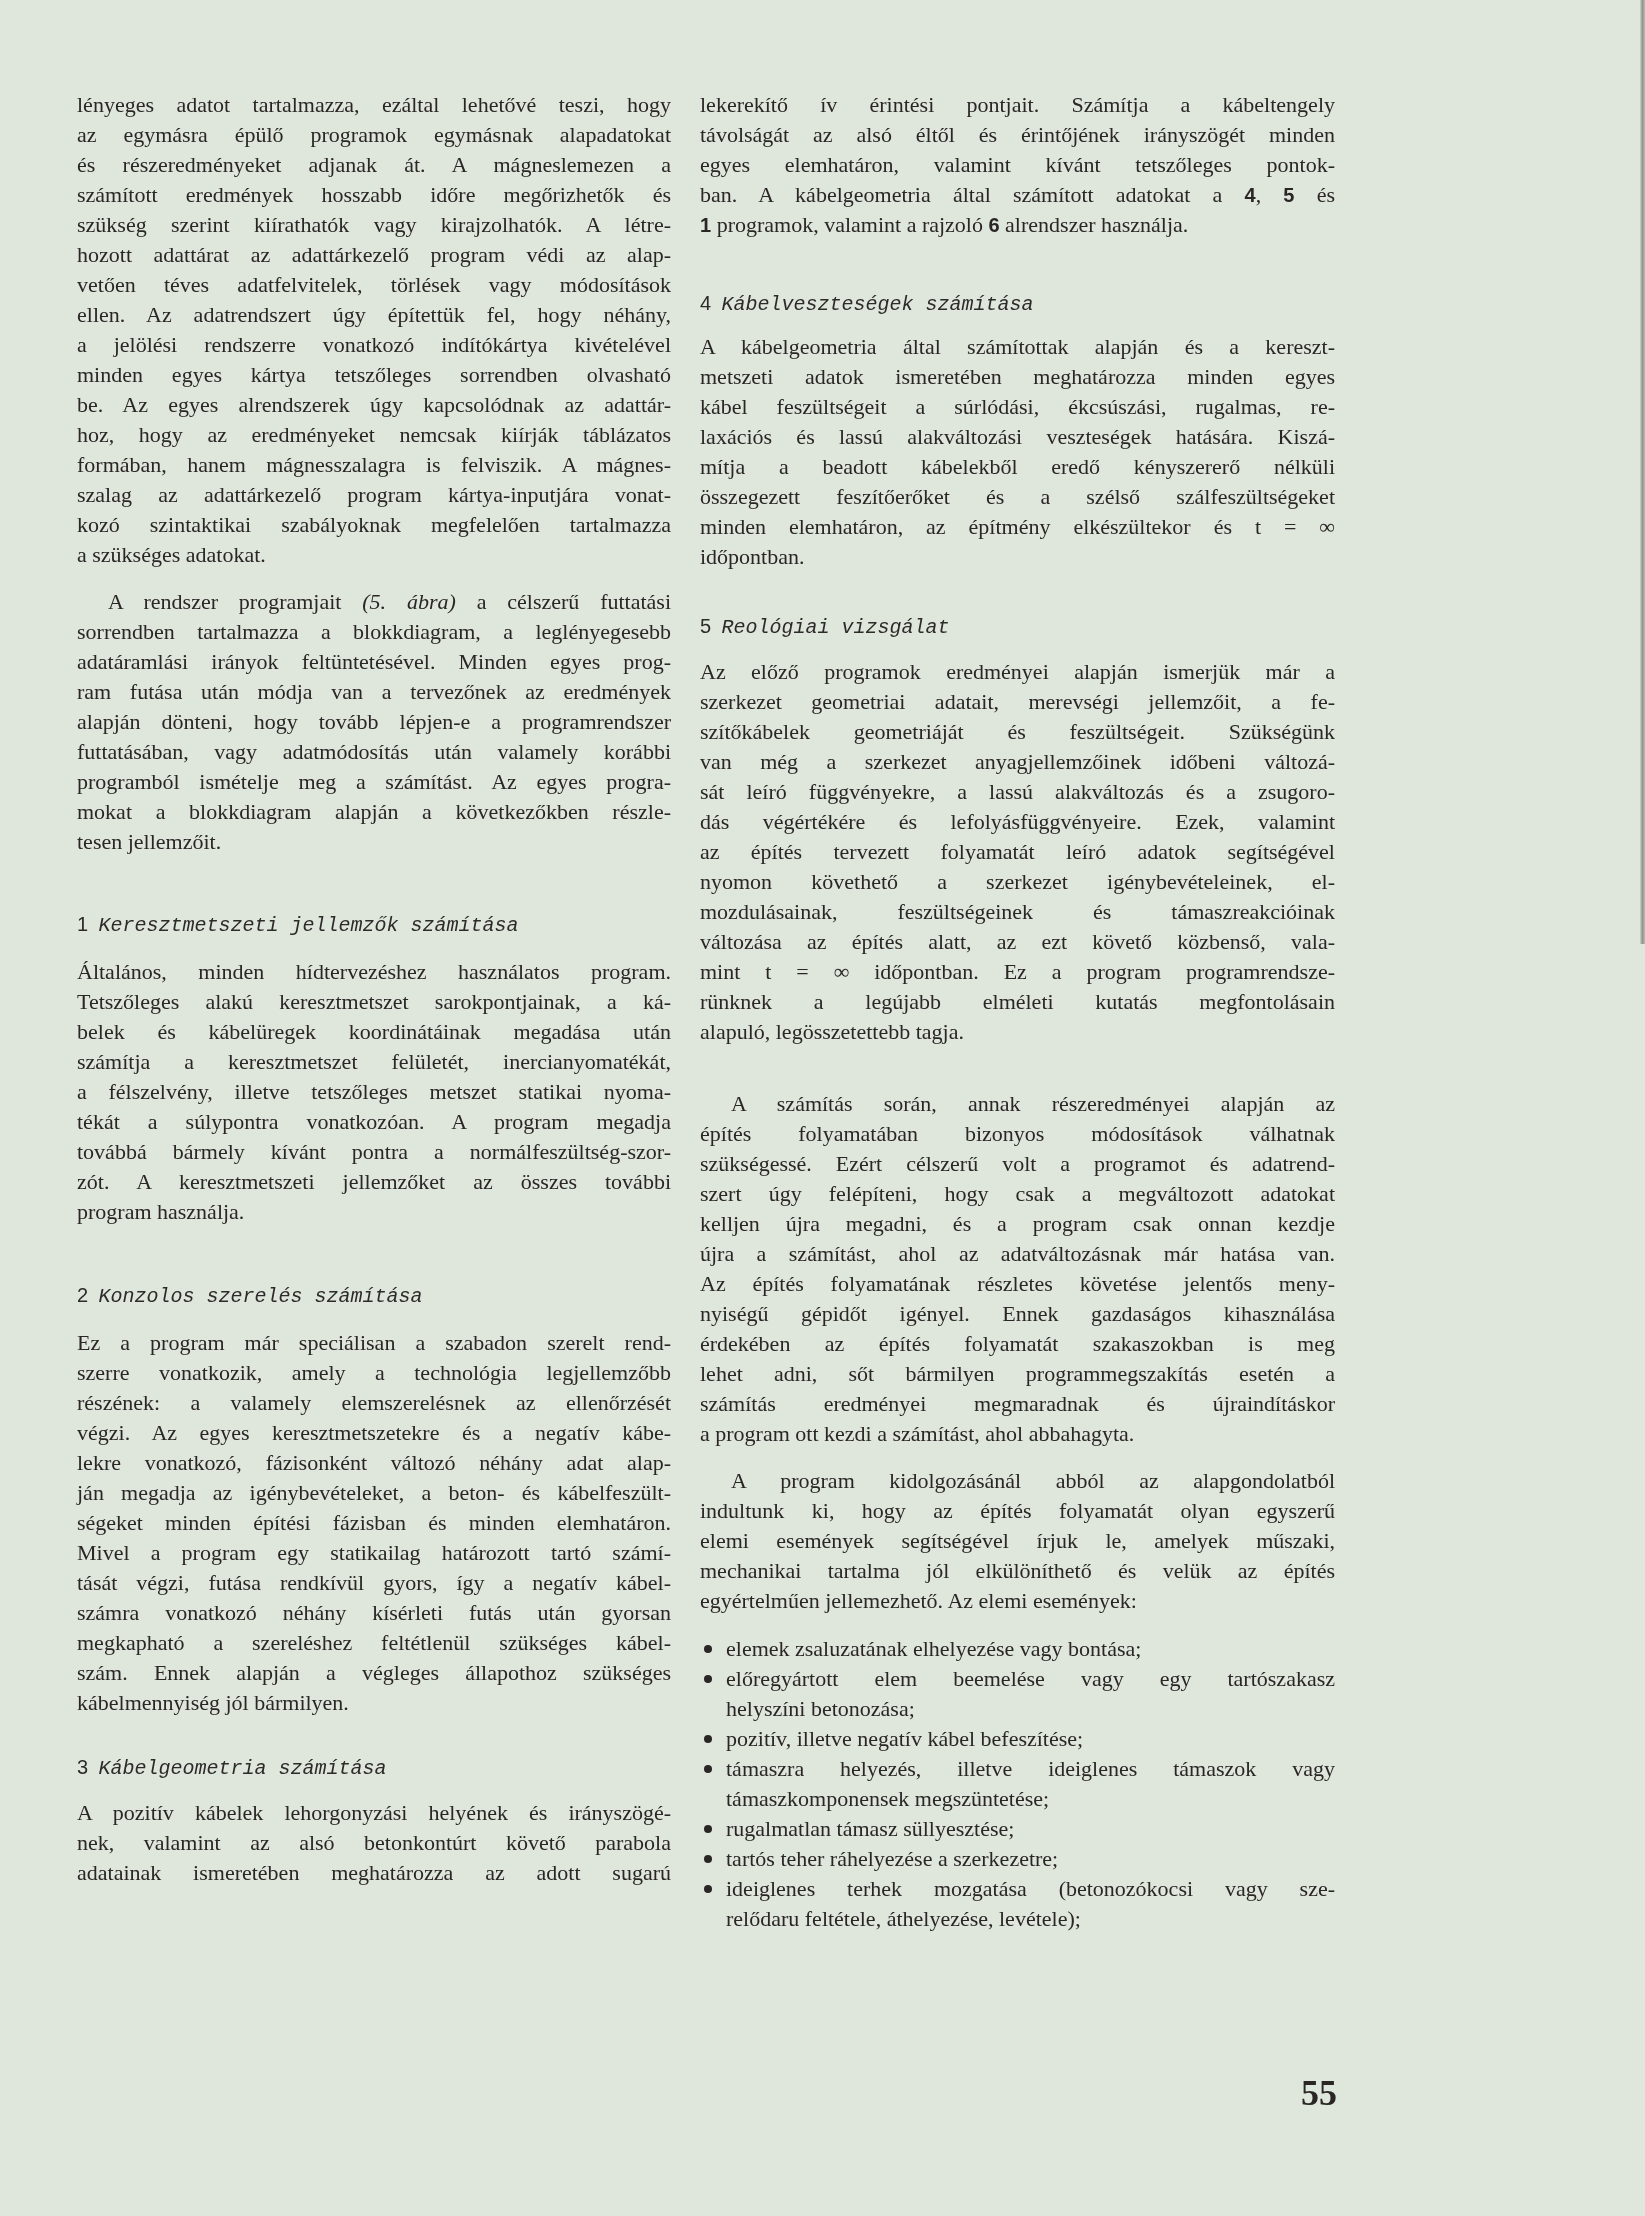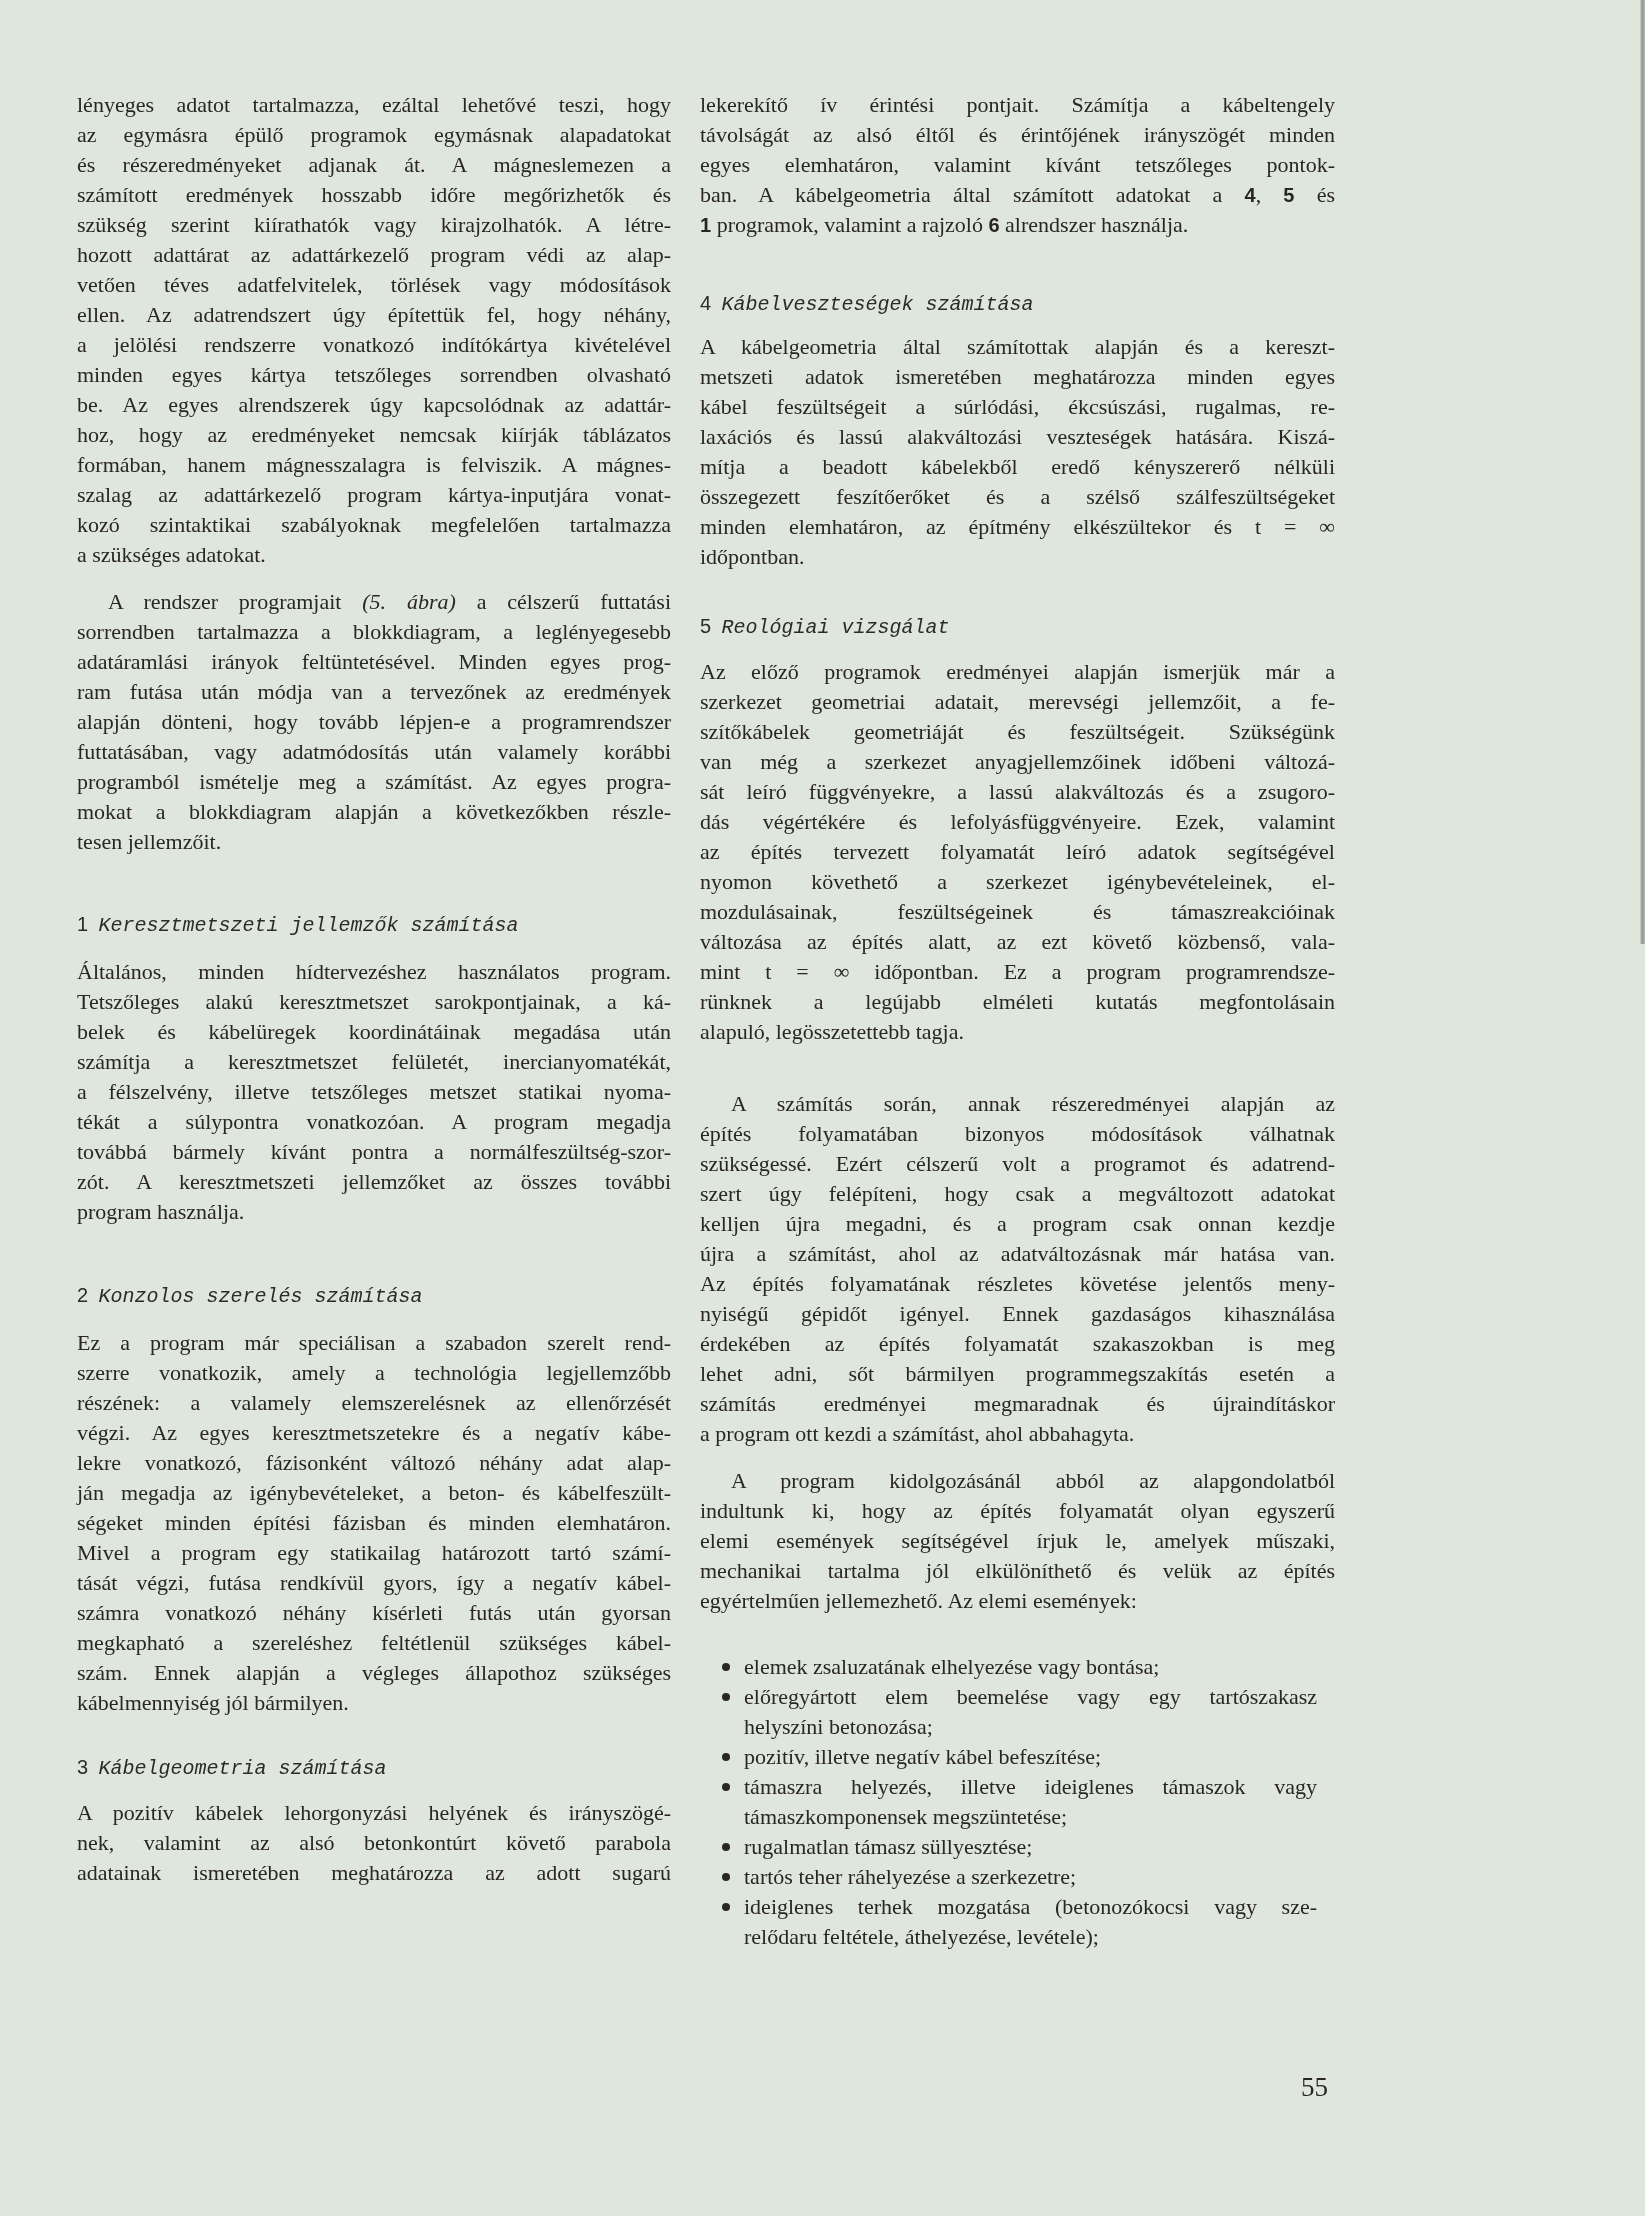--- a/index.html
+++ b/index.html
@@ -29,29 +29,29 @@
   .indent { padding-left: 31px; margin-top: 17px; }
   .heading {
     display: block; height: 30px;
     font-family: "Liberation Sans", "DejaVu Sans", sans-serif;
     font-size: 20px; color: #2d2a2a;
   }
   .heading .num { font-style: normal; margin-right: 10.4px; }
   .heading .title { font-style: italic; font-family: Liberation Mono, monospace; }
   .bold-num { font-family: "Liberation Sans", sans-serif; font-weight: bold; font-size: 20px; }
   .it { font-style: italic; }
-  .bullet-list { margin: 18px; padding: 0; list-style: none; }
+  .bullet-list { margin: 0; padding: 0; list-style: none; }
   .bullet-item { position: relative; padding-left: 26px; }
   .bullet-dot {
     position: absolute; left: 3.9px; top: 11px;
     width: 8.5px; height: 8.5px; border-radius: 50%; background: #2a2626;
   }
   .page-number {
     position: absolute; left: 1301px; top: 2072px;
-    font-family: "Liberation Serif", serif; font-size: 27px; font-weight: normal; color: #2a2626;
+    font-family: "Liberation Serif", serif; font-size: 36px; font-weight: bold; color: #2a2626;
   }
 </style>
 </head>
 <body>
 
 <div class="page-edge"></div>
 
 <div class="column col-left">
   <div>
     <span class="line">lényeges adatot tartalmazza, ezáltal lehetővé teszi, hogy</span>

